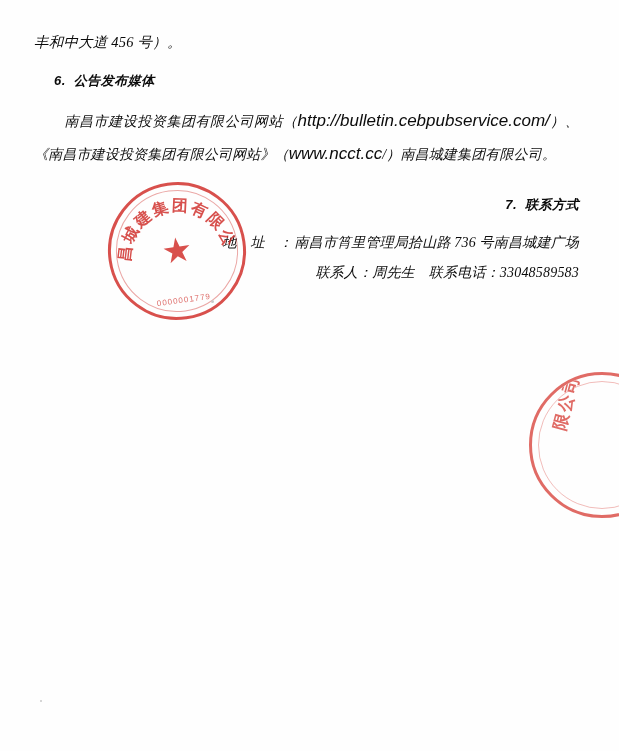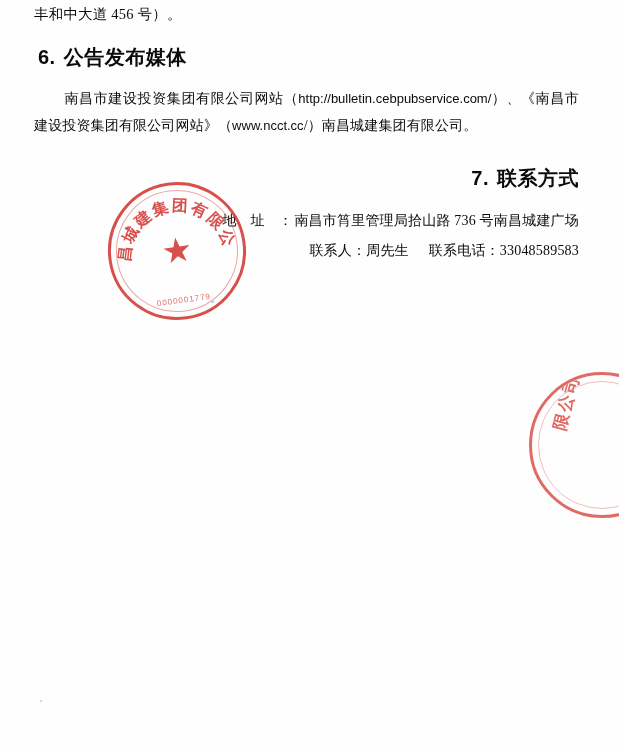--- a/index.html
+++ b/index.html
@@ -18,37 +18,38 @@
 
   .page {
     position: absolute;
     inset: 0;
     background: #fefefe;
   }
 
   .content {
     position: absolute;
     left: 34px;
-    top: 4px;
+    top: 32px;
     width: 545px;
+    font-style: italic;
   }
 
   .line-top {
     font-size: 14.5px;
     letter-spacing: 0.2px;
     line-height: 1.5;
     margin-bottom: 18px;
   }
 
   .heading {
     font-family: "Liberation Sans", sans-serif;
     font-weight: bold;
-    font-size: 20px;
+    font-size: 13px;
     letter-spacing: 0.5px;
-    margin: 0 0 14px 0;
+    margin: 0 0 14px 16px;
     padding-left: 4px;
   }
 
   .heading .num {
     margin-right: 8px;
   }
 
   .para {
     font-size: 14px;
     line-height: 1.95;
@@ -56,21 +57,21 @@
     letter-spacing: 0.15px;
   }
 
   .para .indent {
     display: inline-block;
     width: 30px;
   }
 
   .mono-url {
     font-family: "Liberation Sans", sans-serif;
-    font-size: 13px;
+    font-size: 17px;
     letter-spacing: 0px;
   }
 
   .block-2 {
     margin-top: 26px;
     text-align: right;
   }
 
   .contact-list {
     margin: 10px 0 0 0;
@@ -94,21 +95,21 @@
 
   .contact-label.spaced {
     letter-spacing: 14px;
   }
 
   .contact-value {
     display: inline-block;
   }
 
   .contact-sub {
-    margin-left: 20px;
+    margin-left: 14px;
   }
 
   
   .seal {
     position: absolute;
     left: 108px;
     top: 182px;
     width: 132px;
     height: 132px;
     border-radius: 50%;

